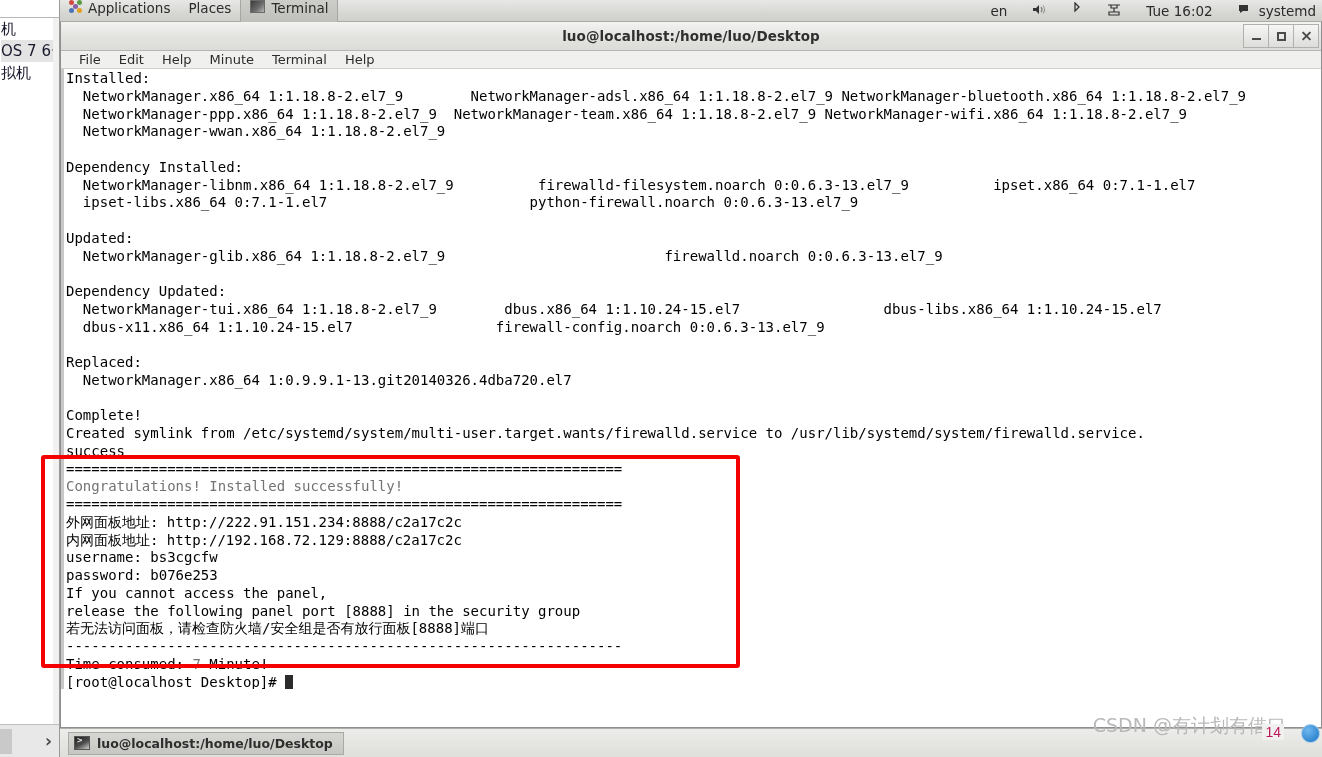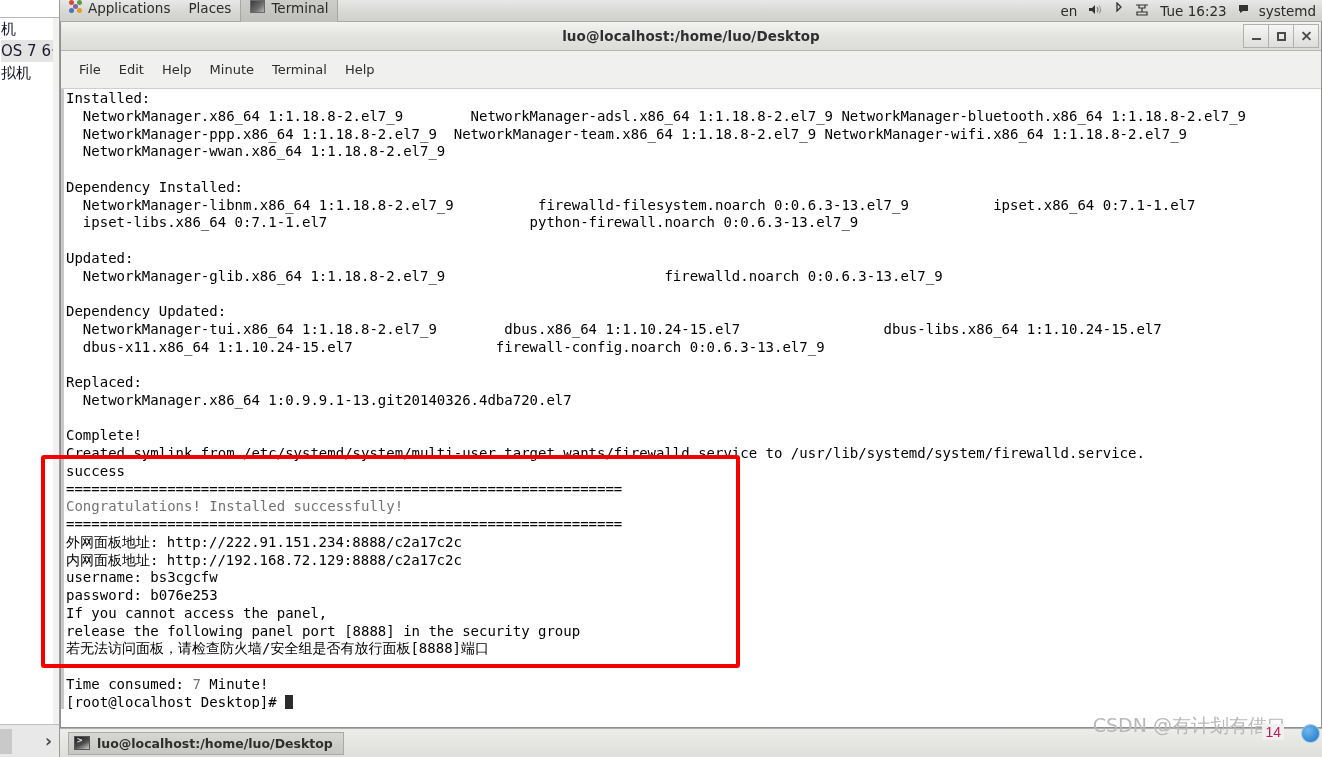--- a/index.html
+++ b/index.html
@@ -55,21 +55,21 @@
     border-bottom: 1px solid #a9a9a6;
     display: flex; align-items: center;
     font-size: 13.5px; color: #2b2b2b;
     font-family: "DejaVu Sans", sans-serif;
   }
   .gnome-item { padding: 0 9px; height: 22px; display: flex; align-items: flex-start; gap: 6px; }
   .gnome-item.active {
     background: linear-gradient(to bottom,#cdcdc9,#bfbfbb);
     border-left: 1px solid #a6a6a2; border-right: 1px solid #a6a6a2;
   }
-  .gnome-right { margin-left: auto; display: flex; align-items: center; gap: 11px; padding-right: 6px; justify-content: space-between; }
+  .gnome-right { margin-left: auto; display: flex; align-items: center; gap: 25px; padding-right: 6px; justify-content: space-between; }
   .gnome-right .seg { display:flex; align-items:center; gap:7px; }
   .apps-ico { width: 13px; height: 13px; position: relative; display:inline-block; }
   .apps-ico i { position:absolute; width:5px; height:5px; border-radius:50%; }
   .apps-ico i:nth-child(1){ left:0; top:0; background:#d24b3e;}
   .apps-ico i:nth-child(2){ right:0; top:0; background:#5a9b46;}
   .apps-ico i:nth-child(3){ left:0; bottom:0; background:#4a74b5;}
   .apps-ico i:nth-child(4){ right:0; bottom:0; background:#e0a020;}
   .apps-ico i:nth-child(5){ left:4px; top:4px; background:#8b5ea8;}
   .term-ico-small {
     width: 15px; height: 13px;
@@ -106,21 +106,21 @@
   .winbtn .g-min { width: 9px; height: 2px; background: #4b4b4b; margin-top: 6px; }
   .winbtn .g-max { width: 9px; height: 9px; border: 2px solid #4b4b4b; }
   .winbtn .g-close { position: relative; width: 10px; height: 10px; }
   .winbtn .g-close:before, .winbtn .g-close:after {
     content:""; position:absolute; left:0; top:4px; width:11px; height:2px; background:#4b4b4b;
   }
   .winbtn .g-close:before { transform: rotate(45deg); }
   .winbtn .g-close:after { transform: rotate(-45deg); }
 
   .menubar {
-    height: 38px; width: 100%;
+    height: 18px; width: 100%;
     background: #f0f0ee;
     border-bottom: 1px solid #cfcfcc;
     display: flex; align-items: center;
     padding-left: 9px;
     font-size: 13px; color: #2c2c2c;
     font-family: "DejaVu Sans", sans-serif;
   }
   .menu-item { padding: 0 9px; height: 23px; display: flex; align-items: center; cursor: default; }
 
   
@@ -252,21 +252,21 @@
         <svg width="10" height="14" viewBox="0 0 10 14">
             <path d="M3 1l4 4-4 4V1l4 4-4 4" stroke="#333" stroke-width="1.3" fill="none"></path>
           </svg>
       </span>
       <span>
         <svg width="14" height="13" viewBox="0 0 14 13">
             <path d="M1 2h12M4 2v3h6V2M7 5v4M2 9h10v3H2z" stroke="#333" stroke-width="1.2" fill="none"></path>
           </svg>
       </span>
       <span class="seg">
-        <span>Tue 16:23</span>
+        <span>Tue 16:02</span>
       </span>
       <span class="seg">
         <span>
           <svg width="14" height="12" viewBox="0 0 14 12">
               <path d="M1 1h9v6H5L2 9V7H1z" fill="#333"></path>
             </svg>
         </span>
         <span>systemd</span>
       </span>
     </div>

